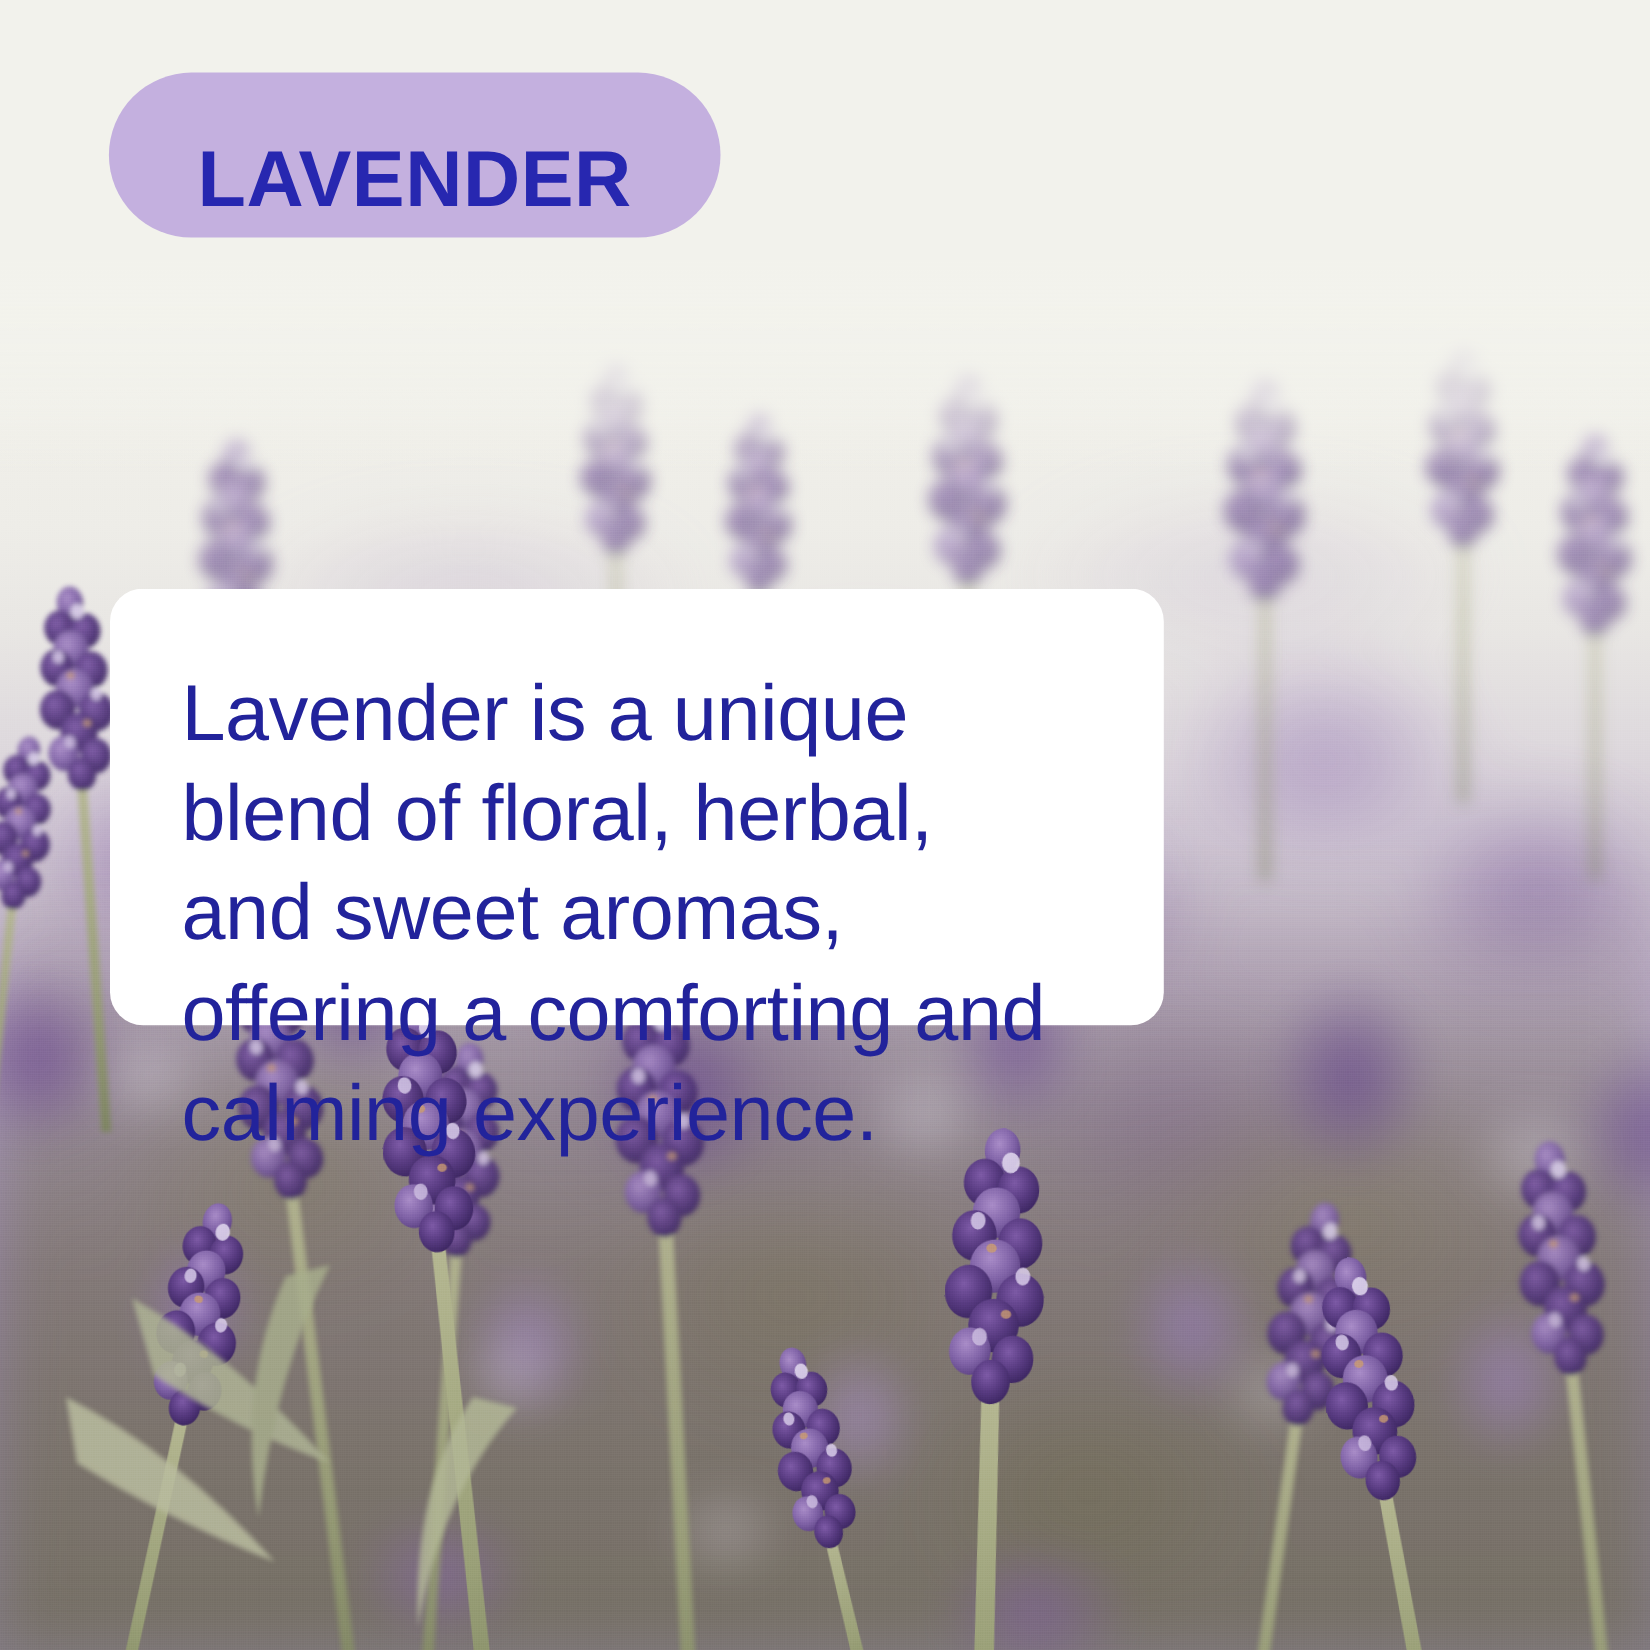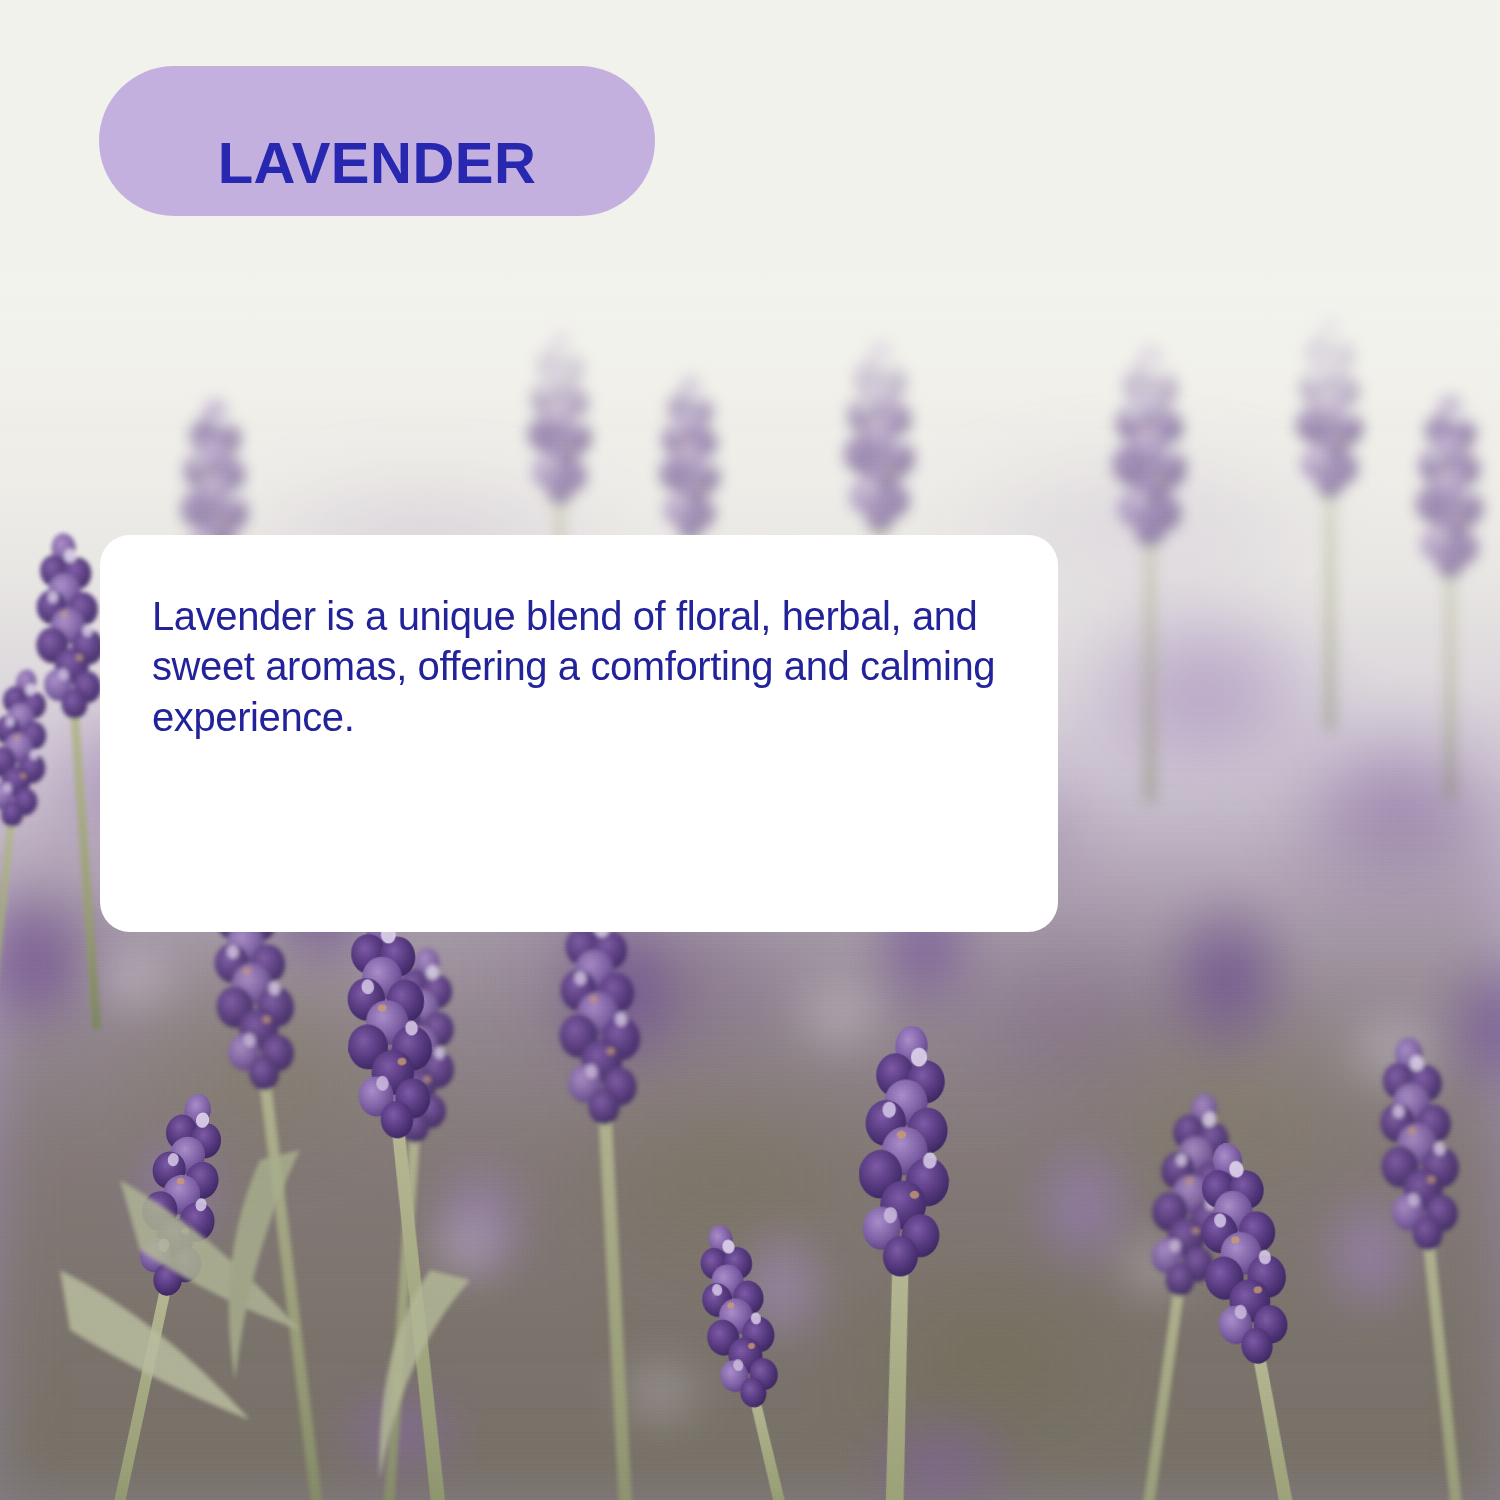--- a/index.html
+++ b/index.html
@@ -169,21 +169,21 @@
     height: 150px;
     border-radius: 75px;
     background: #c4b0df;
     display: flex;
     align-items: center;
     justify-content: center;
   }
   .title-text {
     font-family: "Liberation Sans", sans-serif;
     font-weight: bold;
-    font-size: 58px;
+    font-size: 72px;
     letter-spacing: 0.5px;
     color: #2727b0;
     line-height: 1;
     white-space: nowrap;
     margin-top: 44px;
   }
 
   .subtitle {
     position: absolute;
     left: 150px;
@@ -201,25 +201,25 @@
     top: 535px;
     width: 958px;
     height: 397px;
     background: #ffffff;
     border-radius: 30px;
     box-sizing: border-box;
     padding: 56px 60px 0 52px;
   }
   .card-text {
     font-family: "Liberation Sans", sans-serif;
-    font-size: 40px;
+    font-size: 72px;
     line-height: 1.26;
     color: #22239b;
     letter-spacing: -0.4px;
-    margin: 0;
+    margin: 13px;
   }
 </style>
 </head>
 <body>
 
 <div id="page">
 
   <div class="photo">
     <div class="sky"></div>
     <div class="haze"></div>

